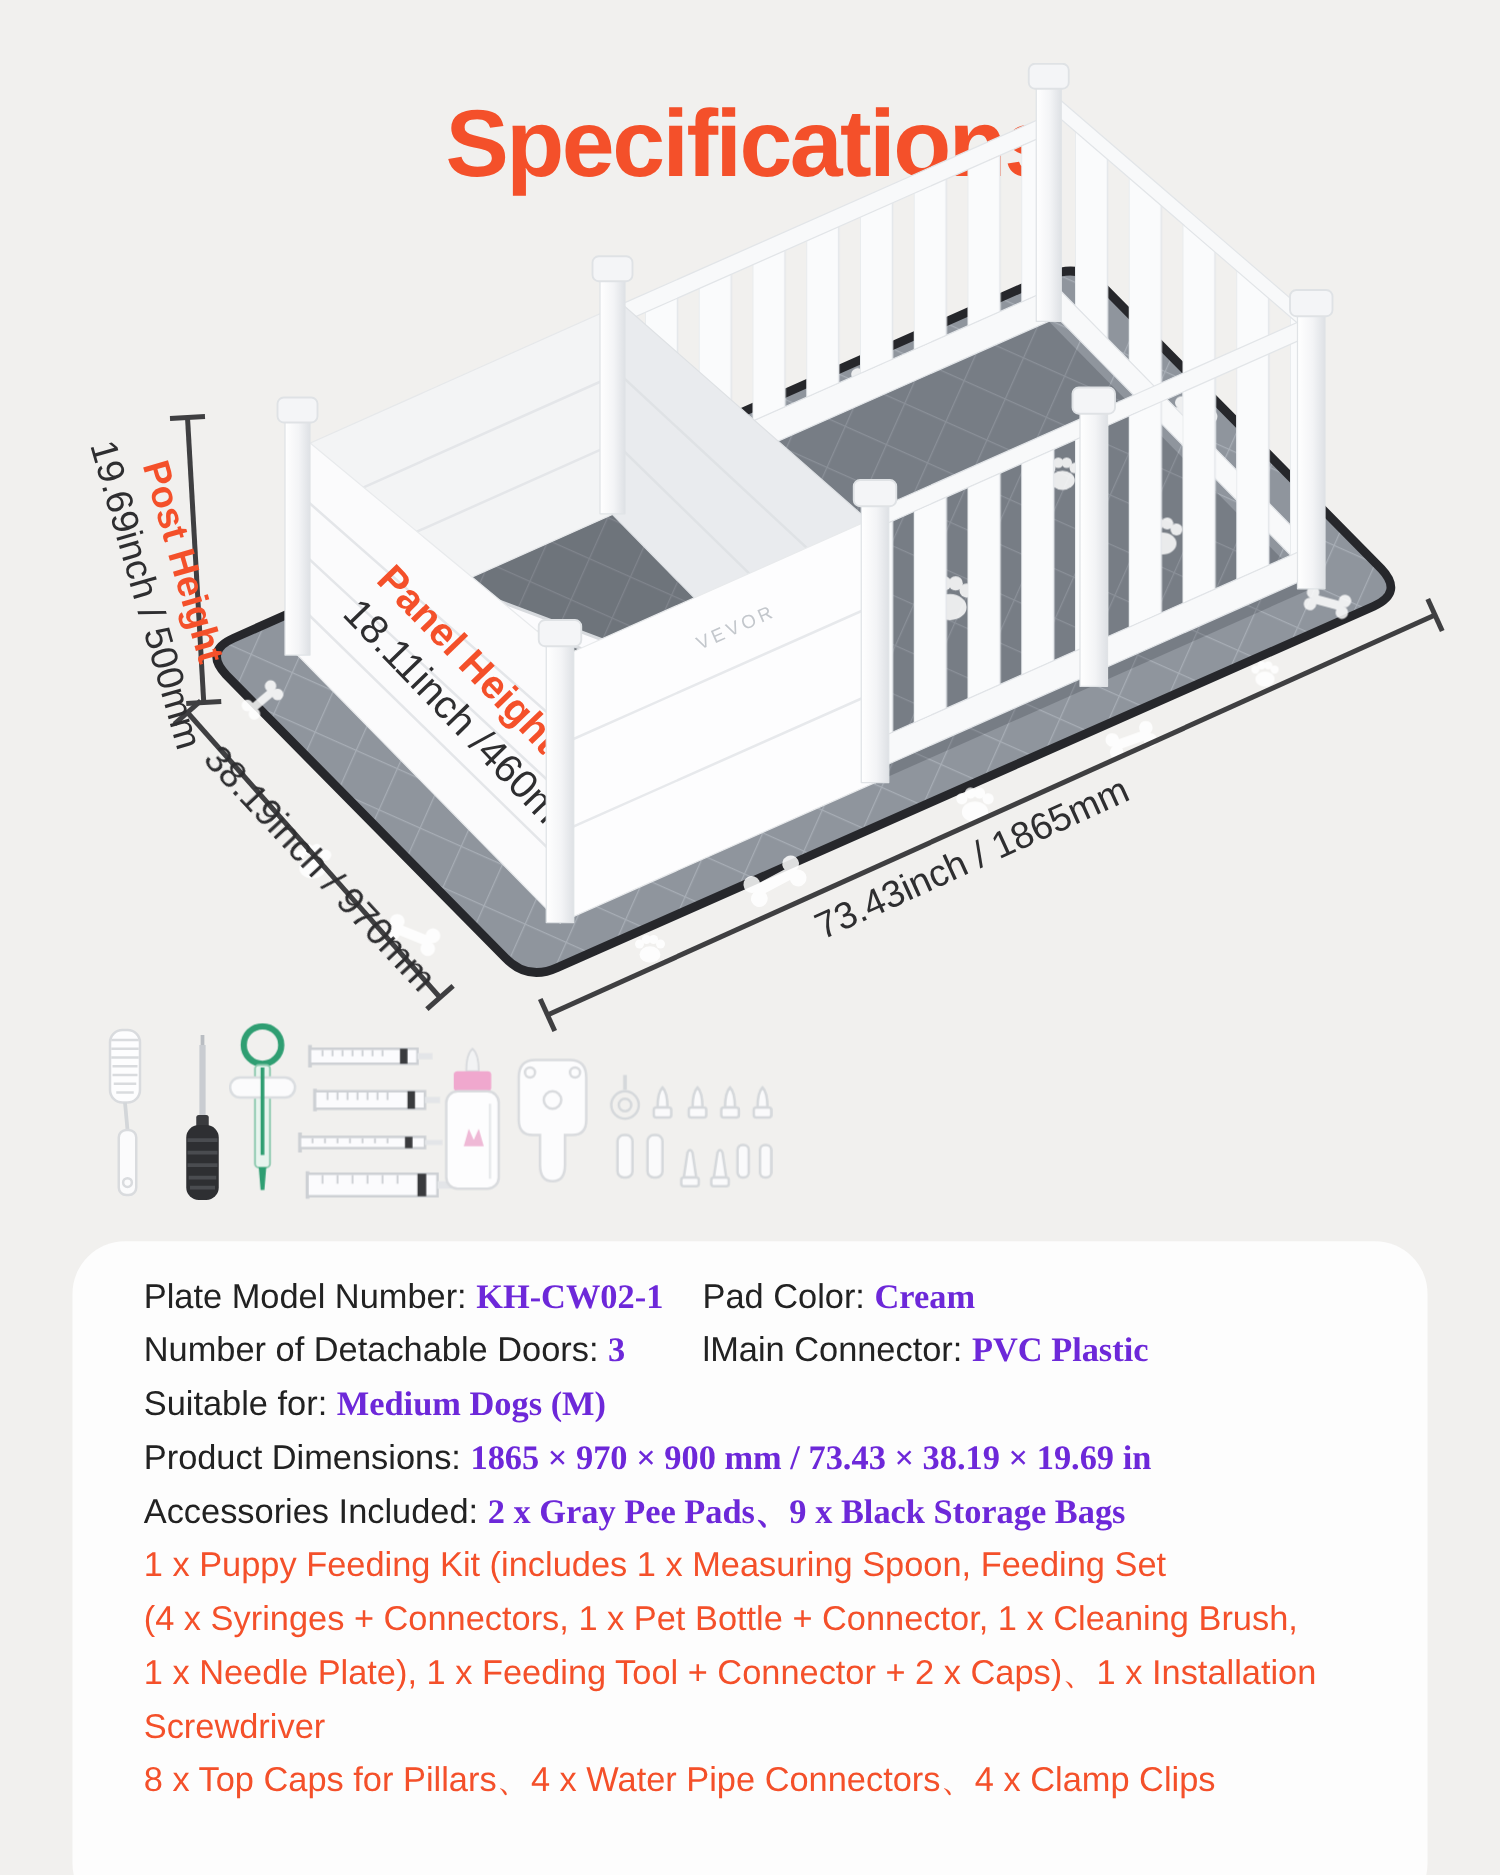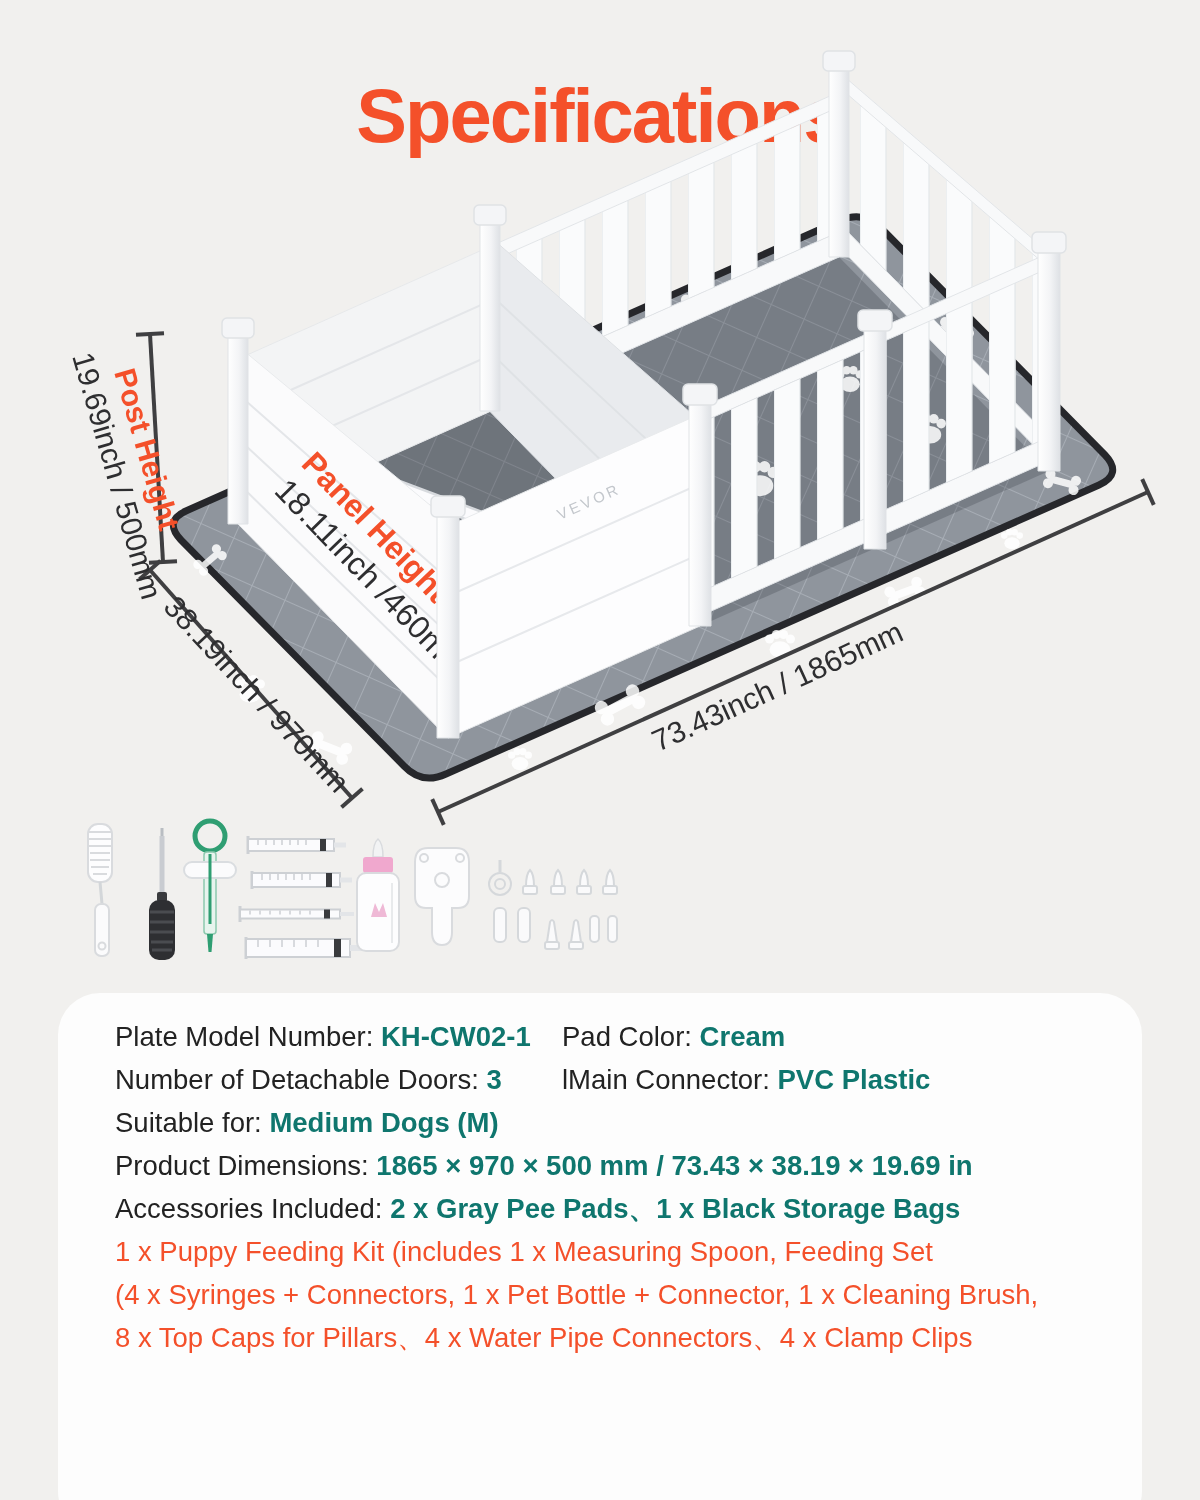--- a/index.html
+++ b/index.html
@@ -22,21 +22,21 @@
   .scene{position:absolute;top:0;left:0;}
   .spec-card{
     position:absolute;left:58px;top:993px;width:1084px;height:540px;
     background:#FDFDFD;border-radius:42px;
     box-sizing:border-box;padding:22px 57px 0 57px;
     font-size:27.5px;line-height:43px;color:#222222;
   }
   .pair-row{display:flex;}
   .cell-l{width:447px;flex:0 0 447px;}
   .cell-r{flex:1;}
-  .v{color:#0f766e;font-weight:700;}
+  .v{color:#6d28d9;font-weight:700;font-family:Liberation Serif, serif;}
   .orange-line{color:#F4502A;font-weight:400;}
 </style>
 </head>
 <body>
 
 <h1 class="title">Specifications</h1>
 
 <svg class="scene" width="1200" height="1000" viewBox="0 0 1200 1000">
   <defs>
     <pattern id="quilt" width="36" height="36" patternUnits="userSpaceOnUse" patternTransform="rotate(24)">
@@ -319,19 +319,20 @@
   <div class="pair-row">
     <div class="cell-l"><span>Plate Model Number: </span><span class="v">KH-CW02-1</span></div>
     <div class="cell-r"><span>Pad Color: </span><span class="v">Cream</span></div>
   </div>
   <div class="pair-row">
     <div class="cell-l"><span>Number of Detachable Doors: </span><span class="v">3</span></div>
     <div class="cell-r"><span>lMain Connector: </span><span class="v">PVC Plastic</span></div>
   </div>
 
   <div><span>Suitable for: </span><span class="v">Medium Dogs (M)</span></div>
-  <div><span>Product Dimensions: </span><span class="v">1865 × 970 × 500 mm / 73.43 × 38.19 × 19.69 in</span></div>
-  <div><span>Accessories Included: </span><span class="v">2 x Gray Pee Pads、1 x Black Storage Bags</span></div>
+  <div><span>Product Dimensions: </span><span class="v">1865 × 970 × 900 mm / 73.43 × 38.19 × 19.69 in</span></div>
+  <div><span>Accessories Included: </span><span class="v">2 x Gray Pee Pads、9 x Black Storage Bags</span></div>
   <div class="orange-line"><span>1 x Puppy Feeding Kit (includes 1 x Measuring Spoon, Feeding Set</span></div>
   <div class="orange-line"><span>(4 x Syringes + Connectors, 1 x Pet Bottle + Connector, 1 x Cleaning Brush,</span></div>
+  <div class="orange-line"><span>1 x Needle Plate), 1 x Feeding Tool + Connector + 2 x Caps)、1 x Installation Screwdriver</span></div>
   <div class="orange-line"><span>8 x Top Caps for Pillars、4 x Water Pipe Connectors、4 x Clamp Clips</span></div>
 
 </div>
 
 </body></html>

